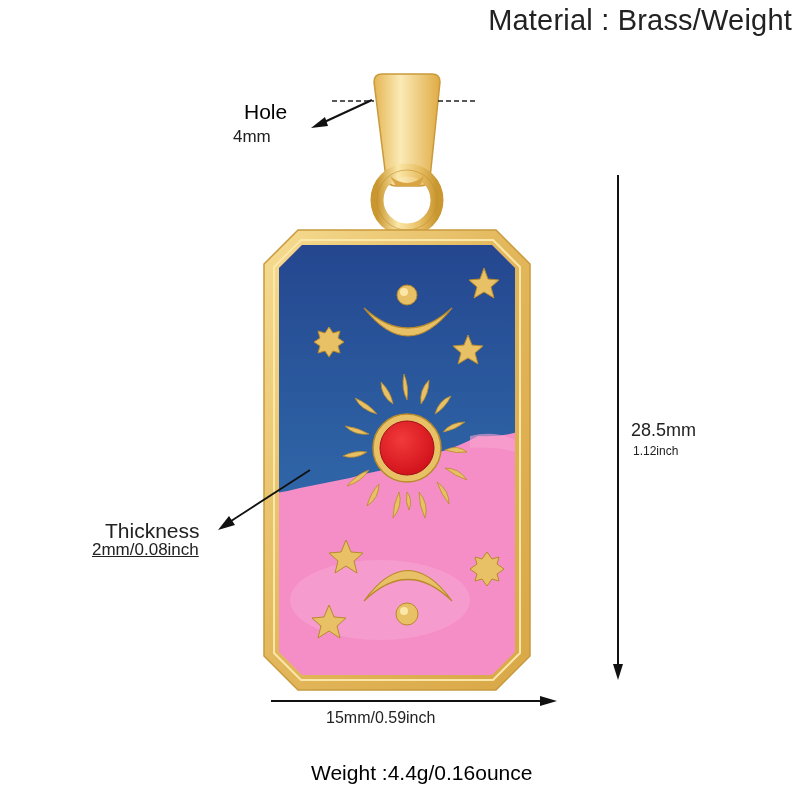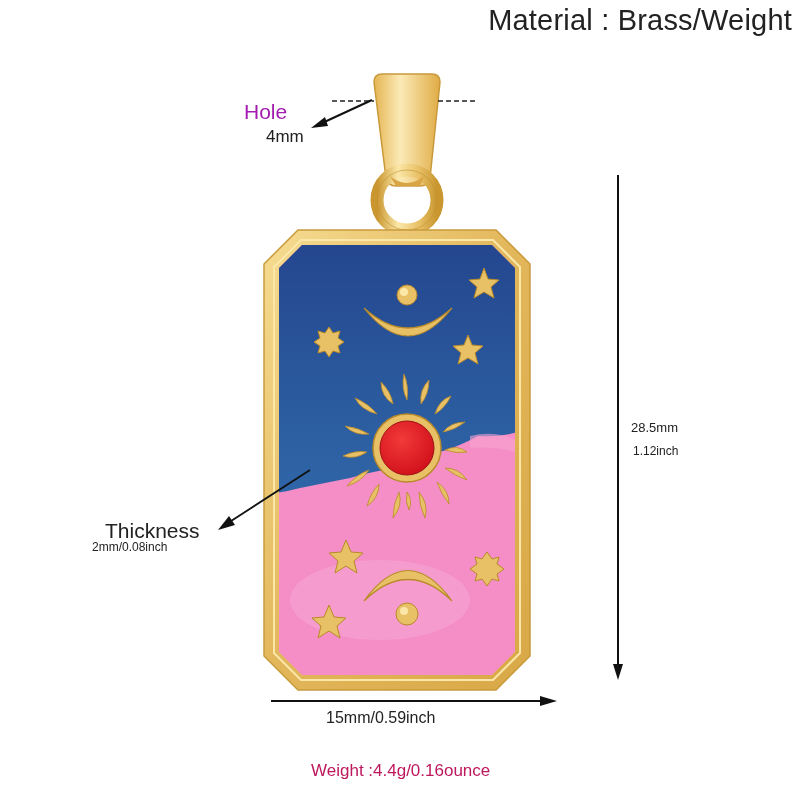--- a/index.html
+++ b/index.html
@@ -1,26 +1,26 @@
 <!DOCTYPE html>
 <html><head>
 <meta charset="utf-8">
 <style>
   html, body { margin:0; padding:0; background:#ffffff; }
   body { width:800px; height:800px; position:relative; overflow:hidden; font-family:"Liberation Sans", sans-serif; color:#222; }
   .abs { position:absolute; }
   .material { right:8px; top:4px; font-size:29px; color:#222; letter-spacing:0.2px; }
-  .hole-label { left:244px; top:100px; font-size:21px; color:#a21caf; }
-  .hole-size { left:266px; top:127px; font-size:17px; color:#222; }
+  .hole-label { left:244px; top:100px; font-size:21px; color:#000000; }
+  .hole-size { left:233px; top:127px; font-size:17px; color:#222; }
   .thick-label { left:105px; top:519px; font-size:21px; color:#222; }
-  .thick-size { left:92px; top:540px; font-size:12px; color:#222; }
-  .height-mm { left:631px; top:420px; font-size:13px; color:#222; }
+  .thick-size { left:92px; top:540px; font-size:17px; color:#222;text-decoration:underline; }
+  .height-mm { left:631px; top:420px; font-size:18px; color:#222; }
   .height-in { left:633px; top:444px; font-size:12px; color:#222; }
   .width-label { left:326px; top:709px; font-size:16px; color:#222; }
-  .weight-label { left:311px; top:761px; font-size:17px; color:#be185d; }
+  .weight-label { left:311px; top:761px; font-size:21px; color:#000000; }
   svg.canvas { position:absolute; left:0; top:0; }
 </style>
 </head>
 <body>
 
 <svg class="canvas" width="800" height="800" viewBox="0 0 800 800">
   <defs>
     <linearGradient id="goldGrad" x1="0" y1="0" x2="1" y2="0">
       <stop offset="0" stop-color="#c9962f"></stop>
       <stop offset="0.35" stop-color="#fbe7a8"></stop>

